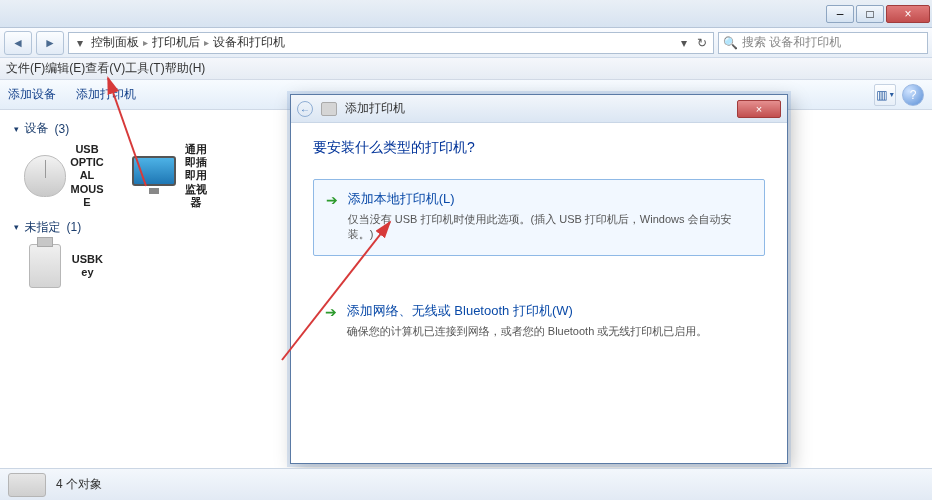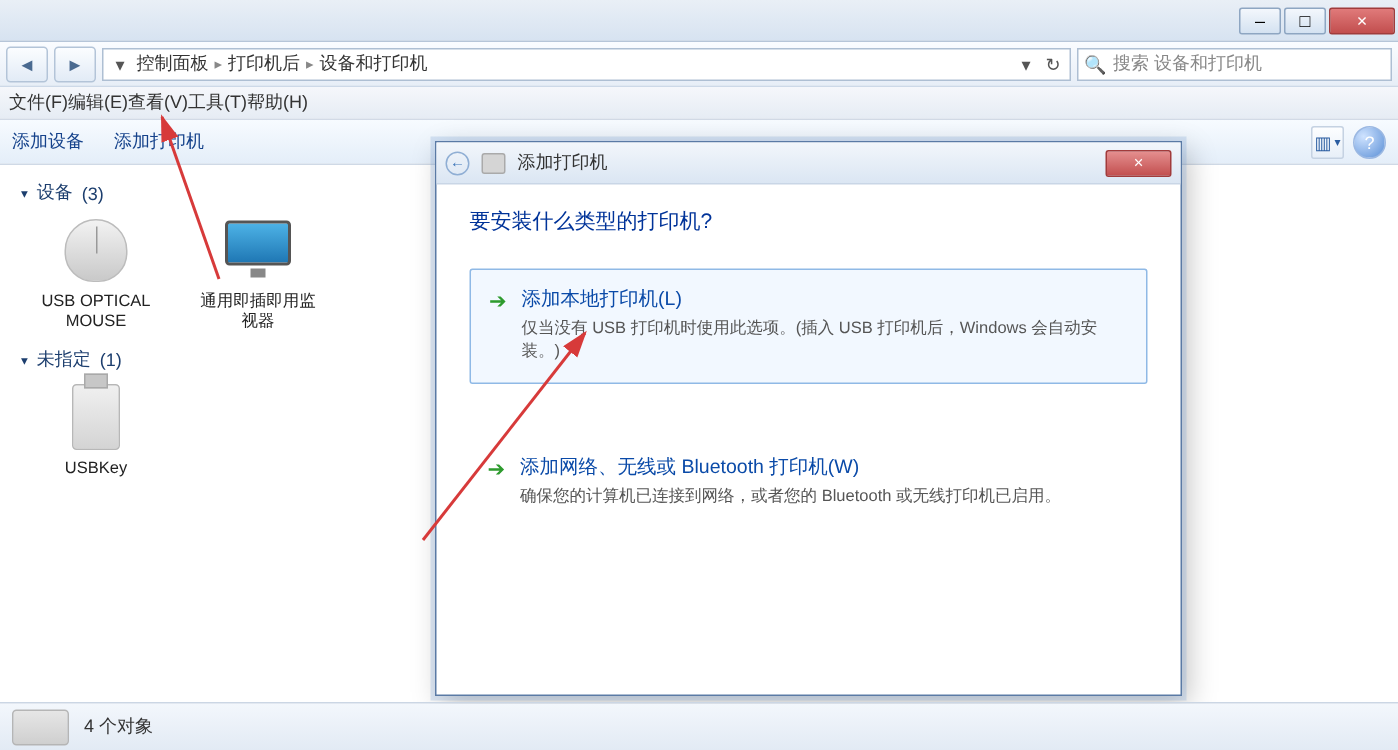--- a/index.html
+++ b/index.html
@@ -29,21 +29,21 @@
 .toolbar .tool { color:#15428b; }
 .toolbar .right { margin-left:auto; display:flex; gap:6px; align-items:center; }
 .tool-ico { width:22px; height:22px; border:1px solid #c5d2e2; border-radius:2px; background:linear-gradient(#fdfeff,#e7eff8); display:flex; align-items:center; justify-content:center; color:#2a5da1; }
 .tool-ico.help { border-color:#9bb8e2; background:radial-gradient(circle at 30% 30%,#cfe3ff,#5a8fd6); color:#fff; border-radius:50%; }
 
 
 .content { position: relative; height: calc(500px - 28px - 30px - 22px - 30px - 32px); background:#fff; padding: 6px 14px; overflow:hidden; }
 .group-header { display:flex; align-items:center; gap:6px; color:#1c3e6e; font-size:12px; margin: 4px 0 6px; }
 .group-header .tri { font-size:9px; }
 .devices-row { display:flex; gap:28px; padding-left: 10px; margin-bottom: 10px; }
-.device { width: 80px; display:flex; flex-direction:column; align-items:center; text-align:center; gap:4px; }
+.device { width: 80px; display:flex; align-items:center; text-align:center; gap:4px;font-weight:bold; }
 .device .icon { width:56px; height:48px; display:flex; align-items:center; justify-content:center; }
 .device .label { font-size:11px; color:#222; line-height:1.2; word-break:break-word; }
 
 
 .mouse-ico { width:42px; height:42px; border-radius:50% 50% 46% 46%; background:linear-gradient(#f2f2f2,#c9c9c9); border:1px solid #bcbcbc; position:relative; }
 .mouse-ico::before { content:""; position:absolute; top:4px; left:50%; width:1px; height:18px; background:#999; }
 .warn-badge { position:absolute; bottom:-4px; right:-4px; width:16px; height:14px; background:#ffd24d; border:1px solid #c79a00; clip-path: polygon(50% 0,100% 100%,0 100%); }
 .pc-ico { width:48px; height:40px; position:relative; }
 .pc-tower { position:absolute; left:0; bottom:0; width:18px; height:34px; background:linear-gradient(#eaeaea,#cfcfcf); border:1px solid #aaa; border-radius:2px; }
 .pc-mon { position:absolute; right:0; bottom:0; width:30px; height:26px; background:linear-gradient(#3fa9e0,#1e6fa8); border:2px solid #666; border-radius:2px; }

